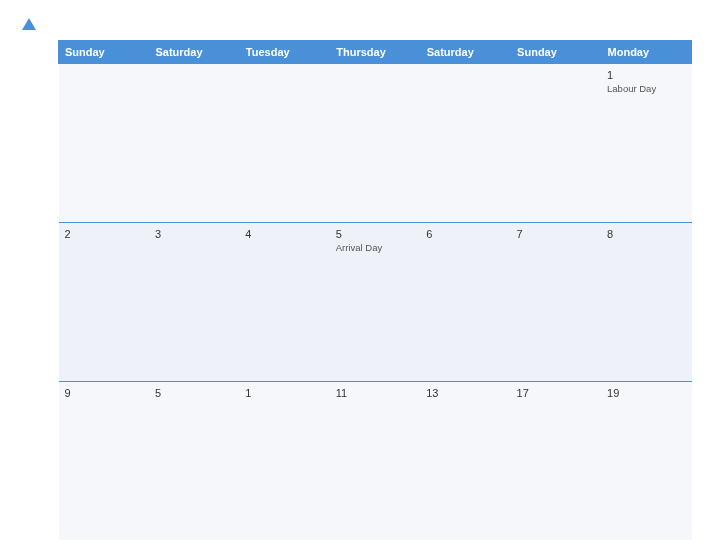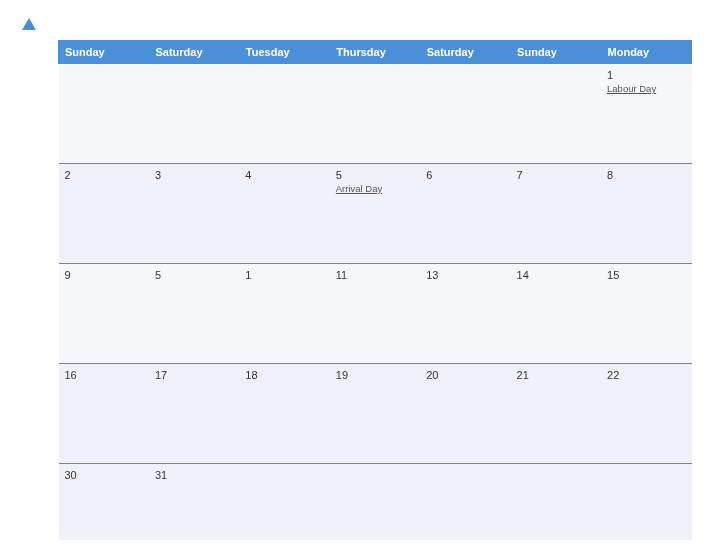--- a/index.html
+++ b/index.html
@@ -105,21 +105,20 @@
     .day-number {
       font-size: 11px;
       color: #333;
       display: block;
       margin-bottom: 2px;
     }
     .holiday-name {
       font-size: 9.5px;
       color: #555;
       display: block;
-      text-decoration: underline;
     }
     
     .row-even .day-cell {
       background: #eef2f8;
     }
     .row-odd .day-cell {
       background: #f5f7fa;
     }
   </style>
 </head>
@@ -199,58 +198,22 @@
             <td class="day-cell">
               <span class="day-number">1</span>
             </td>
             <td class="day-cell">
               <span class="day-number">11</span>
             </td>
             <td class="day-cell">
               <span class="day-number">13</span>
             </td>
             <td class="day-cell">
-              <span class="day-number">14</span>
-            </td>
-            <td class="day-cell">
-              <span class="day-number">15</span>
-            </td>
-          </tr>
-          <tr class="row-even">
-            <td class="day-cell">
-              <span class="day-number">16</span>
-            </td>
-            <td class="day-cell">
               <span class="day-number">17</span>
             </td>
             <td class="day-cell">
-              <span class="day-number">18</span>
-            </td>
-            <td class="day-cell">
               <span class="day-number">19</span>
             </td>
-            <td class="day-cell">
-              <span class="day-number">20</span>
-            </td>
-            <td class="day-cell">
-              <span class="day-number">21</span>
-            </td>
-            <td class="day-cell">
-              <span class="day-number">22</span>
-            </td>
-          </tr>
-          <tr class="row-even">
-            <td class="day-cell last-row">
-              <span class="day-number">30</span>
-            </td>
-            <td class="day-cell last-row">
-              <span class="day-number">31</span>
-            </td>
-            <td class="day-cell last-row empty"></td>
-            <td class="day-cell last-row empty"></td>
-            <td class="day-cell last-row empty"></td>
-            <td class="day-cell last-row empty"></td>
-            <td class="day-cell last-row empty"></td>
           </tr>
         </tbody>
     </table>
   </div>
 </div>
 
 </body></html>

